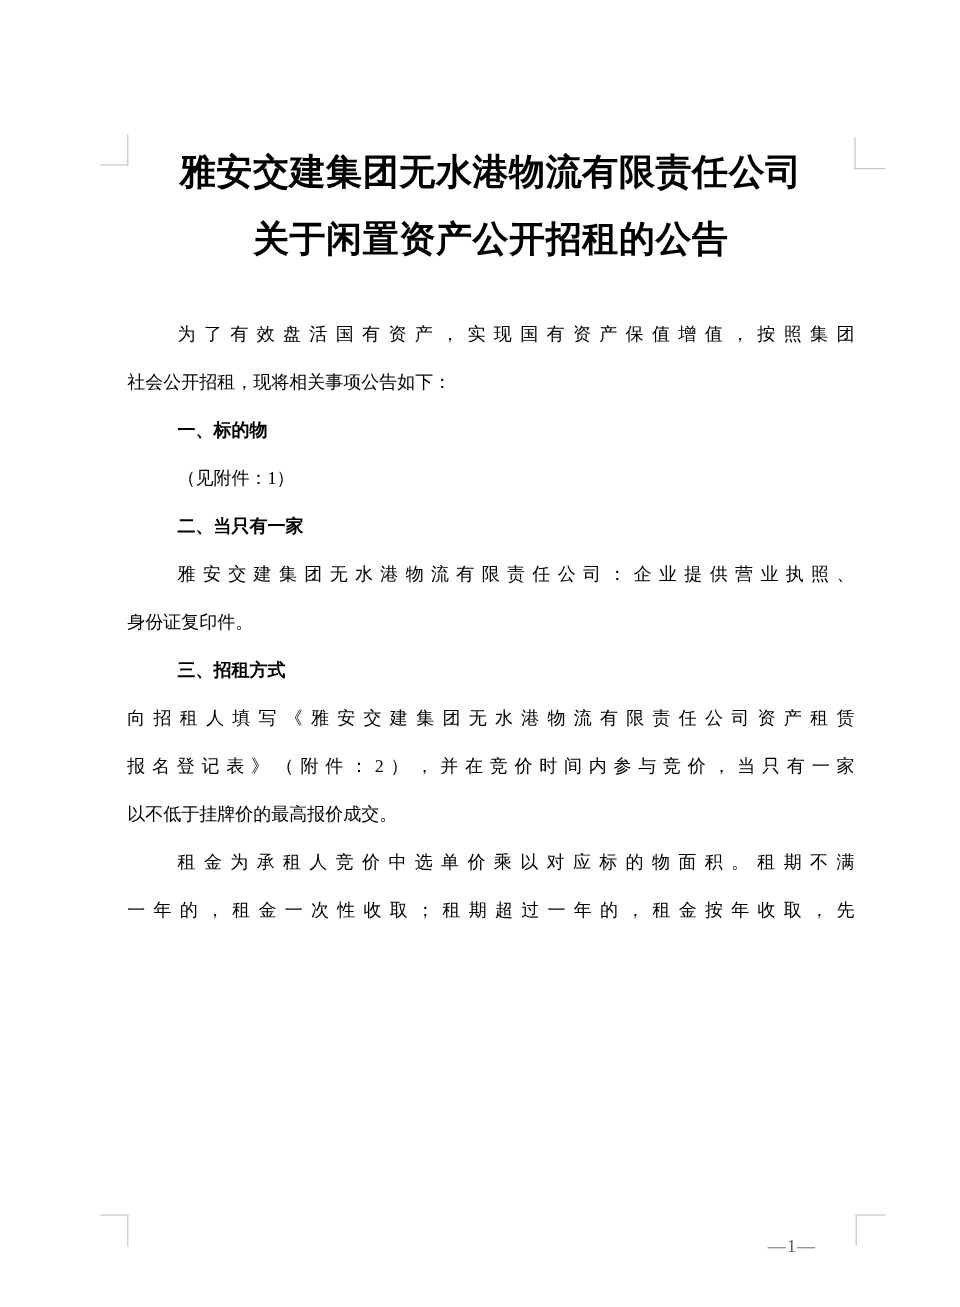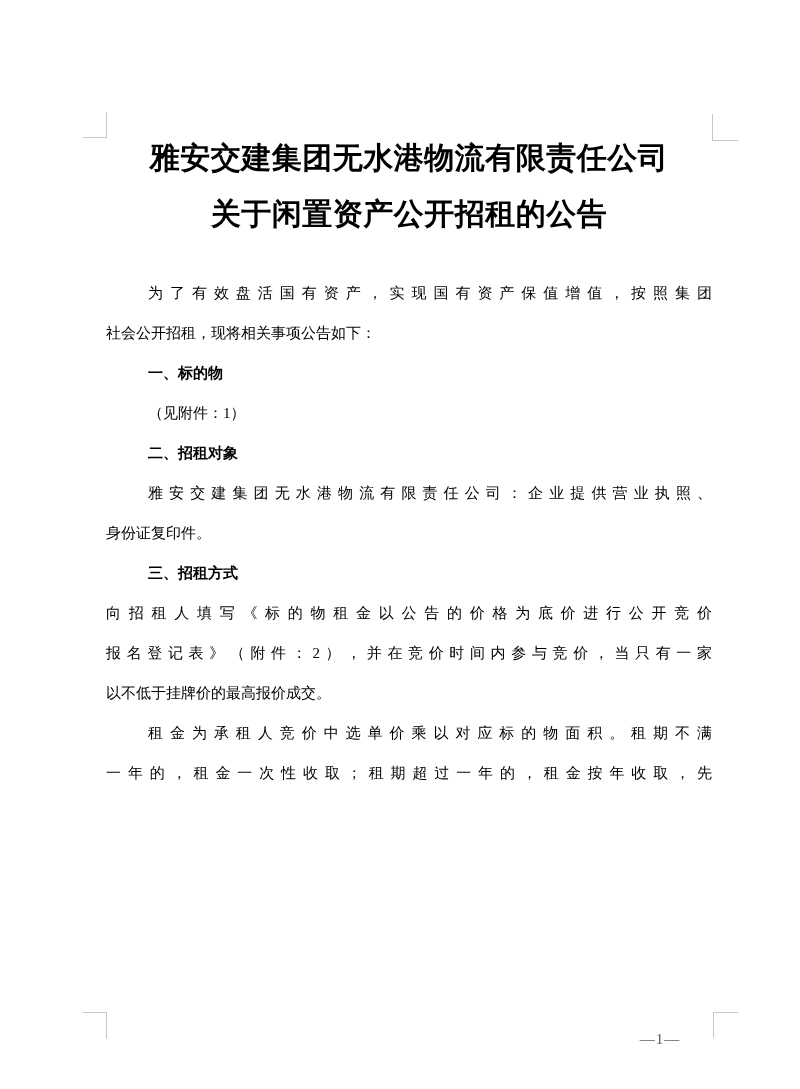--- a/index.html
+++ b/index.html
@@ -32,21 +32,21 @@
     border-right: 1px solid #c6c6c6; border-top: 1px solid #c6c6c6;
   }
   .crop-br {
     left: 713px; top: 1012px; width: 24px; height: 25px;
     border-left: 1px solid #c6c6c6; border-top: 1px solid #c6c6c6;
   }
 
   .content {
     position: absolute;
     left: 106px;
-    top: 130px;
+    top: 116px;
     width: 606px;
   }
 
   .title-block {
     text-align: center;
     font-family: "Liberation Serif", serif;
     font-weight: 700;
     font-size: 30px;
     line-height: 56px;
     letter-spacing: 0.5px;
@@ -104,26 +104,26 @@
       <div class="title-line">关于闲置资产公开招租的公告</div>
     </div>
 
     <div class="body-block">
       <div class="line indent">为了有效盘活国有资产，实现国有资产保值增值，按照集团</div>
       <div class="line short">社会公开招租，现将相关事项公告如下：</div>
 
       <div class="line heading indent">一、标的物</div>
       <div class="line short indent">（见附件：1）</div>
 
-      <div class="line heading indent">二、招租对象</div>
+      <div class="line heading indent">二、当只有一家</div>
       <div class="line indent">雅安交建集团无水港物流有限责任公司：企业提供营业执照、</div>
       <div class="line short">身份证复印件。</div>
 
       <div class="line heading indent">三、招租方式</div>
-      <div class="line">向招租人填写《标的物租金以公告的价格为底价进行公开竞价</div>
+      <div class="line">向招租人填写《雅安交建集团无水港物流有限责任公司资产租赁</div>
       <div class="line">报名登记表》（附件：2），并在竞价时间内参与竞价，当只有一家</div>
       <div class="line short">以不低于挂牌价的最高报价成交。</div>
 
       <div class="line indent">租金为承租人竞价中选单价乘以对应标的物面积。租期不满</div>
       <div class="line">一年的，租金一次性收取；租期超过一年的，租金按年收取，先</div>
     </div>
 
   </div>
 
   <div class="page-number">—1—</div>

